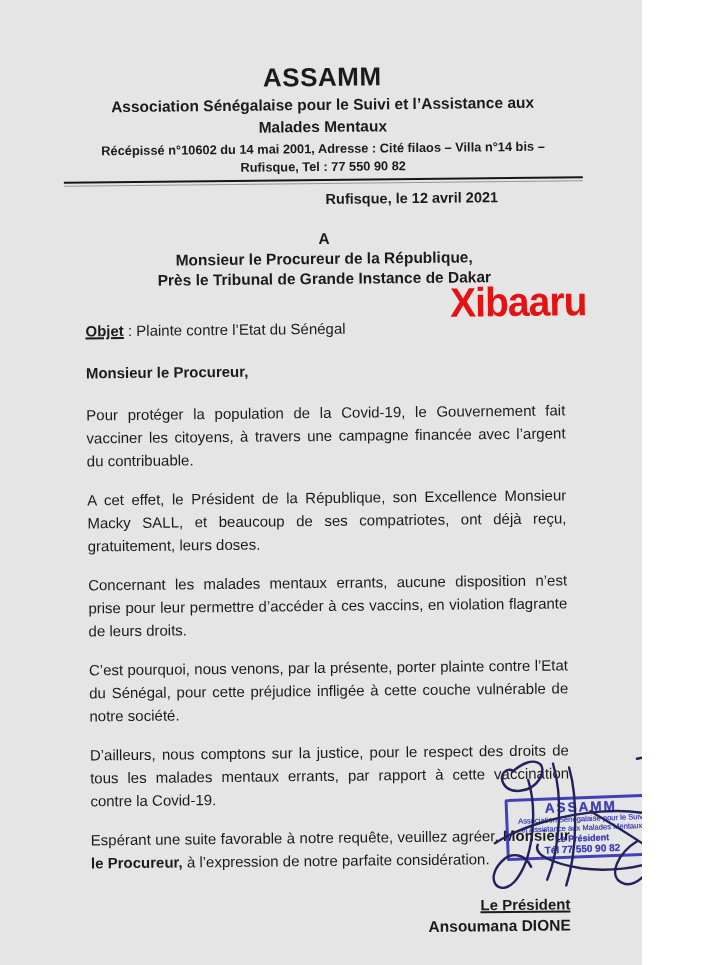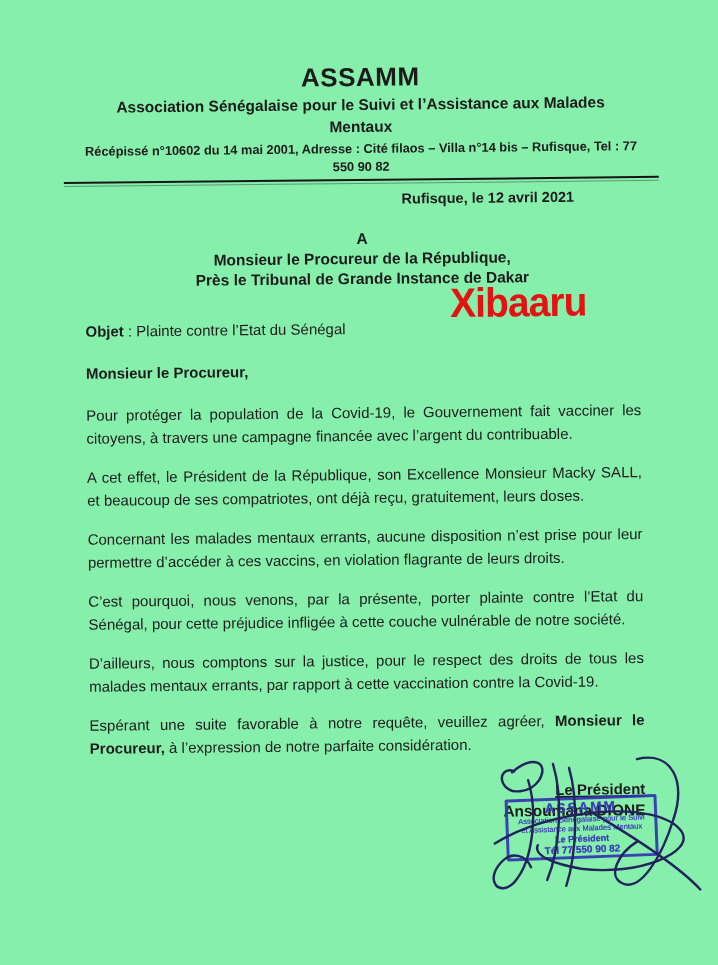--- a/index.html
+++ b/index.html
@@ -1,23 +1,23 @@
 <!DOCTYPE html>
 <html><head>
 <meta charset="utf-8">
 <style>
   * { box-sizing: border-box; margin: 0; padding: 0; }
   html, body { background: #ffffff; }
   body { font-family: "Liberation Sans", sans-serif; color: #1b1b1b; }
 
   .page {
     position: relative;
-    width: 718px;
+    width: 642px;
     height: 965px;
-    background: #86efac;
+    background: #e5e5e5;
     overflow: hidden;
   }
   .sheet {
     position: relative;
     width: 100%;
     height: 100%;
     padding: 62px 78px 0 85px;
     transform: rotate(-0.6deg);
     transform-origin: 50% 30%;
   }
@@ -63,20 +63,21 @@
 
   
   .recipient { margin-top: 20px; text-align: center; font-weight: bold; }
   .recipient .to-letter { font-size: 15.5px; line-height: 20px; }
   .recipient .r-line { font-size: 15.5px; line-height: 20px; }
 
   
   .subject { margin-top: 30px; font-size: 15px; line-height: 20px; }
   .subject .subject-label {
     font-weight: bold;
+    text-decoration: underline;
     text-decoration-thickness: 1.5px;
   }
 
   .greeting { margin-top: 22px; font-size: 15px; font-weight: bold; line-height: 20px; }
 
   
   .body-par {
     margin-top: 16px;
     font-size: 15px;
     line-height: 23px;

